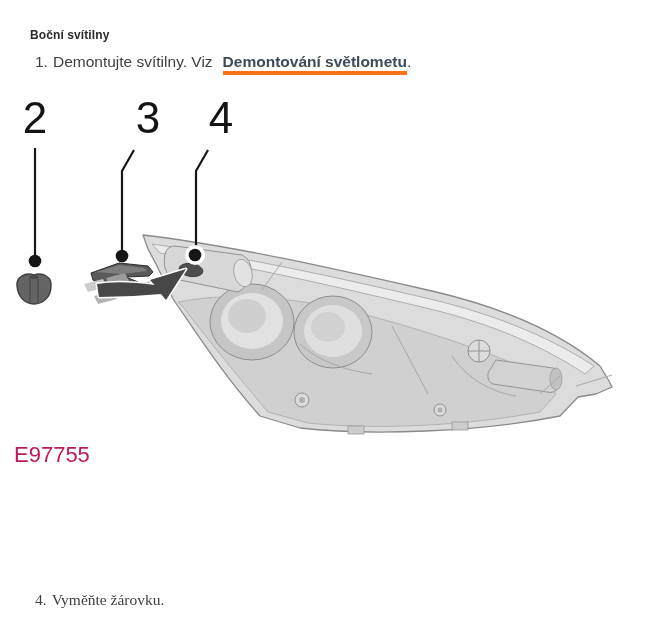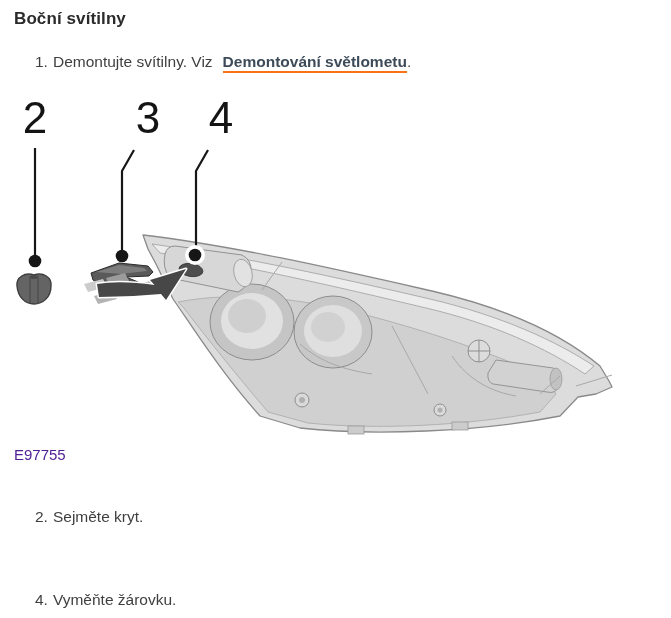--- a/index.html
+++ b/index.html
@@ -3,38 +3,38 @@
 <meta charset="utf-8">
 <style>
   html,body{margin:0;padding:0;background:#ffffff;}
   body{
     width:671px;height:618px;overflow:hidden;position:relative;
     font-family:"Liberation Sans","DejaVu Sans",sans-serif;
     color:#3d3d3d;
   }
   #page{position:absolute;inset:0;background:#ffffff;}
   .title{
-    position:absolute;left:14px;top:9px;margin:0;
-    font-size:17px;font-weight:bold;color:#2b2b2b;line-height:20px;
+    position:absolute;left:14px;top:9px;margin:16px;
+    font-size:12px;font-weight:bold;color:#2b2b2b;line-height:20px;
     letter-spacing:0.1px;
   }
   .step{
     position:absolute;left:35px;font-size:15.5px;line-height:20px;color:#3f3f3f;
     white-space:nowrap;
   }
   .step .num{margin-right:5px;}
   .step-link{
     margin-left:10px;
     font-weight:bold;color:#3d4b59;text-decoration:none;
-    border-bottom:2px solid #f97316;padding-bottom:1px;cursor:pointer;
+    border-bottom:4px solid #f97316;padding-bottom:1px;cursor:pointer;
   }
   .after-link{color:#3f3f3f;}
   .figure-label{
     position:absolute;left:14px;top:445px;
-    font-size:15px;color:#4c1d95;line-height:20px;
+    font-size:22px;color:#be185d;line-height:20px;
   }
   svg{position:absolute;left:0;top:94px;}
   svg text{font-family:"Liberation Sans","DejaVu Sans",sans-serif;}
 </style>
 </head>
 <body>
 
 <div id="page">
 
   <h1 class="title">Boční svítilny</h1>
@@ -130,22 +130,19 @@
     <circle cx="195" cy="161" r="10" fill="#ffffff"></circle>
     <circle cx="195" cy="161" r="6.3" fill="#161616"></circle>
 
     <text x="35" y="39" font-size="44" fill="#141414" text-anchor="middle">2</text>
     <text x="148" y="39" font-size="44" fill="#141414" text-anchor="middle">3</text>
     <text x="221" y="39" font-size="44" fill="#141414" text-anchor="middle">4</text>
   </svg>
 
   <div class="figure-label">E97755</div>
 
-  <div class="step" style="top:507px;">
-    <span class="num">2.</span><span>Sejměte kryt.</span>
-  </div>
 
 
-  <div class="step" style="top:590px;">
+  <div class="step" style="top:590px;font-family:Liberation Serif, serif;">
     <span class="num">4.</span><span>Vyměňte žárovku.</span>
   </div>
 
 </div>
 
 </body></html>

